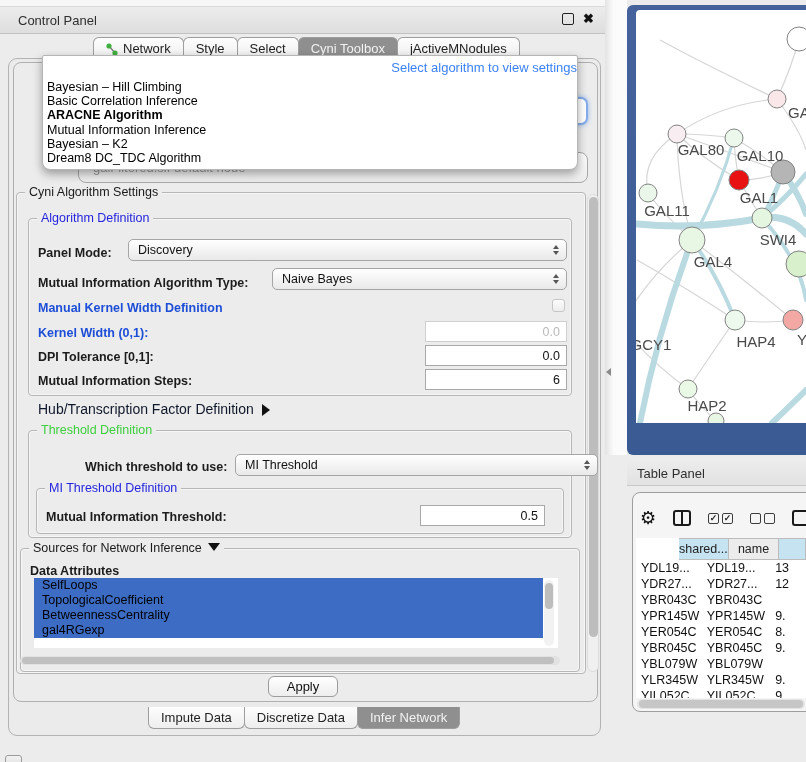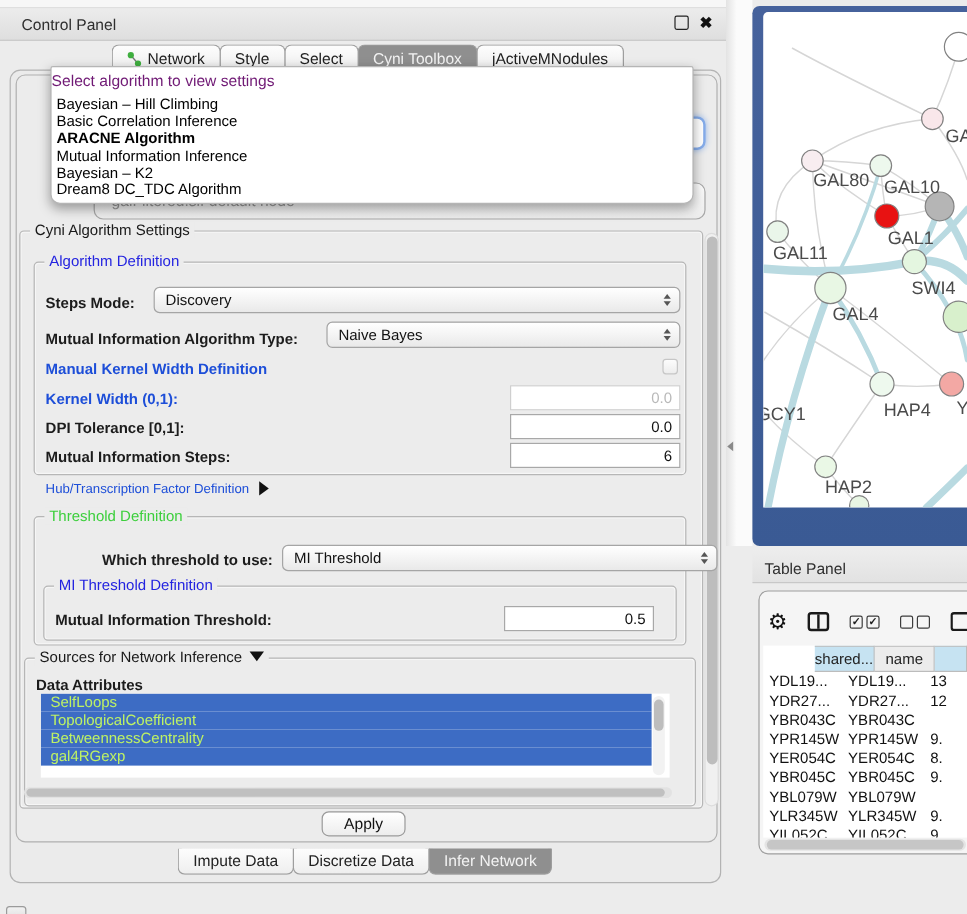--- a/index.html
+++ b/index.html
@@ -29,47 +29,47 @@
   .tabbar-bottom .tab { border-radius:0 0 6px 6px; border:1px solid #9e9e9e; border-top:none; }
 
   
   .combo-ghost-focus { left:480px; top:97px; width:108px; height:28px; background:#fff; border:2px solid #85acea;
                        border-radius:7px; box-shadow:0 0 5px #8fb4ec; z-index:5; }
   .combo-ghost-table { left:78px; top:152px; width:510px; height:31px; background:linear-gradient(#fdfdfd,#ececec);
                        border:1px solid #a8a8a8; border-radius:8px; z-index:5; font-size:13px; color:#9a9a9a;
                        line-height:30px; padding-left:14px; }
   .popup { left:42px; top:55px; width:536px; height:115px; background:#fff; border:1px solid #b5b5b5;
            border-radius:2px 2px 8px 8px; box-shadow:0 4px 10px rgba(0,0,0,.35); z-index:20; overflow:hidden; }
-  .popup-placeholder { text-align:left; font-size:13px; color:#701a75; padding-top:4px; height:24px; }
+  .popup-placeholder { text-align:right; font-size:13px; color:#3b82f6; padding-top:4px; height:24px; }
   .popup-item { font-size:12.5px; color:#000; padding:0 0 0 4px; height:14.2px; line-height:14.2px; white-space:nowrap; }
   .popup-item.bold { font-weight:bold; }
 
   
   .groupbox { position:absolute; border:1px solid #b6b6b6; border-radius:4px; box-shadow:inset 0 0 0 1px rgba(255,255,255,.55); }
   .grouplabel { position:absolute; top:-8px; left:8px; background:#ececec; padding:0 4px; font-size:12.5px; white-space:nowrap; }
   .lbl { position:absolute; font-size:12.5px; font-weight:bold; color:#1c1c1c; white-space:nowrap; }
   .lbl.disabled { color:#1d4ed8; }
   .combo { position:absolute; background:linear-gradient(#ffffff,#e9e9e9); border:1px solid #a5a5a5; border-radius:5px;
            font-size:12.5px; color:#111; display:flex; align-items:center; padding:0 20px 0 9px; }
   .combo .arrows { position:absolute; right:7px; top:50%; transform:translateY(-50%); display:flex; flex-direction:column; gap:2px; }
   .combo .arrows i { display:block; width:0; height:0; border-left:3.5px solid transparent; border-right:3.5px solid transparent; }
   .combo .arrows .up { border-bottom:4.5px solid #555; }
   .combo .arrows .dn { border-top:4.5px solid #555; }
   .field { position:absolute; background:#fff; border:1px solid #a8a8a8; font-size:12.5px; color:#111;
            display:flex; align-items:center; justify-content:flex-end; padding-right:6px; }
   .field.disabled { color:#b9b9b9; border-color:#cfcfcf; }
   .checkbox { position:absolute; width:13px; height:13px; border:1px solid #c6c6c6; border-radius:3px; background:linear-gradient(#fcfcfc,#ededed); }
-  .expander { position:absolute; font-size:11px; color:#1d4ed8; }
+  .expander { position:absolute; font-size:14px; color:#0f172a; }
   .tri-right { display:inline-block; width:0; height:0; border-top:6px solid transparent; border-bottom:6px solid transparent;
                border-left:8px solid #111; margin-left:8px; vertical-align:-2px; }
   .tri-down { display:inline-block; width:0; height:0; border-left:6px solid transparent; border-right:6px solid transparent;
               border-top:8px solid #111; margin-left:6px; vertical-align:1px; }
 
   .attr-list { left:34px; top:578px; width:524px; height:70px; background:#fff; overflow:hidden; }
-  .attr-item { height:15px; line-height:15px; font-size:12.5px; color:#bef264; padding-left:8px; width:509px; }
+  .attr-item { height:15px; line-height:15px; font-size:12.5px; color:#000000; padding-left:8px; width:509px; }
   .list-vscroll { left:544px; top:580px; width:10px; height:66px; background:#f2f2f2; border-radius:5px; }
   .list-vthumb { left:545px; top:583px; width:8px; height:26px; background:#bdbdbd; border-radius:4px; }
   .hscroll { left:20px; top:656px; width:540px; height:9px; background:#e2e2e2; border-radius:5px; }
   .hthumb { left:22px; top:657px; width:532px; height:7px; background:#c0c0c0; border-radius:4px; }
   .set-vscroll { left:587px; top:194px; width:12px; height:478px; background:#f0f0f0; border-radius:6px; border:1px solid #dcdcdc; }
   .set-vthumb { left:589px; top:197px; width:9px; height:440px; background:#bdbdbd; border-radius:5px; }
 
   .apply-btn { left:268px; top:676px; width:70px; height:21px; background:linear-gradient(#ffffff,#ededed);
                border:1px solid #9b9b9b; border-radius:6px; font-size:13px; color:#111; text-align:center; line-height:19px; }
 
@@ -158,21 +158,21 @@
 
 <div class="groupbox" style="left:16px; top:192px; width:570px; height:482px;">
   <span class="grouplabel" style="color:#1a1a1a;">Cyni Algorithm Settings</span>
 </div>
 <div class="abs set-vscroll"></div>
 <div class="abs set-vthumb"></div>
 
 <div class="groupbox" style="left:28px; top:218px; width:544px; height:178px;">
   <span class="grouplabel" style="color:#2424e0;">Algorithm Definition</span>
 </div>
-<div class="lbl" style="left:38px; top:246px;">Steps Mode:</div>
+<div class="lbl" style="left:38px; top:246px;">Panel Mode:</div>
 <div class="combo" style="left:128px; top:239px; width:439px; height:22px;">
   <span>Discovery</span>
   <span class="arrows">
       <i class="up"></i>
       <i class="dn"></i>
     </span>
 </div>
 <div class="lbl" style="left:38px; top:276px;">Mutual Information Algorithm Type:</div>
 <div class="combo" style="left:272px; top:268px; width:295px; height:22px;">
   <span>Naive Bayes</span>

